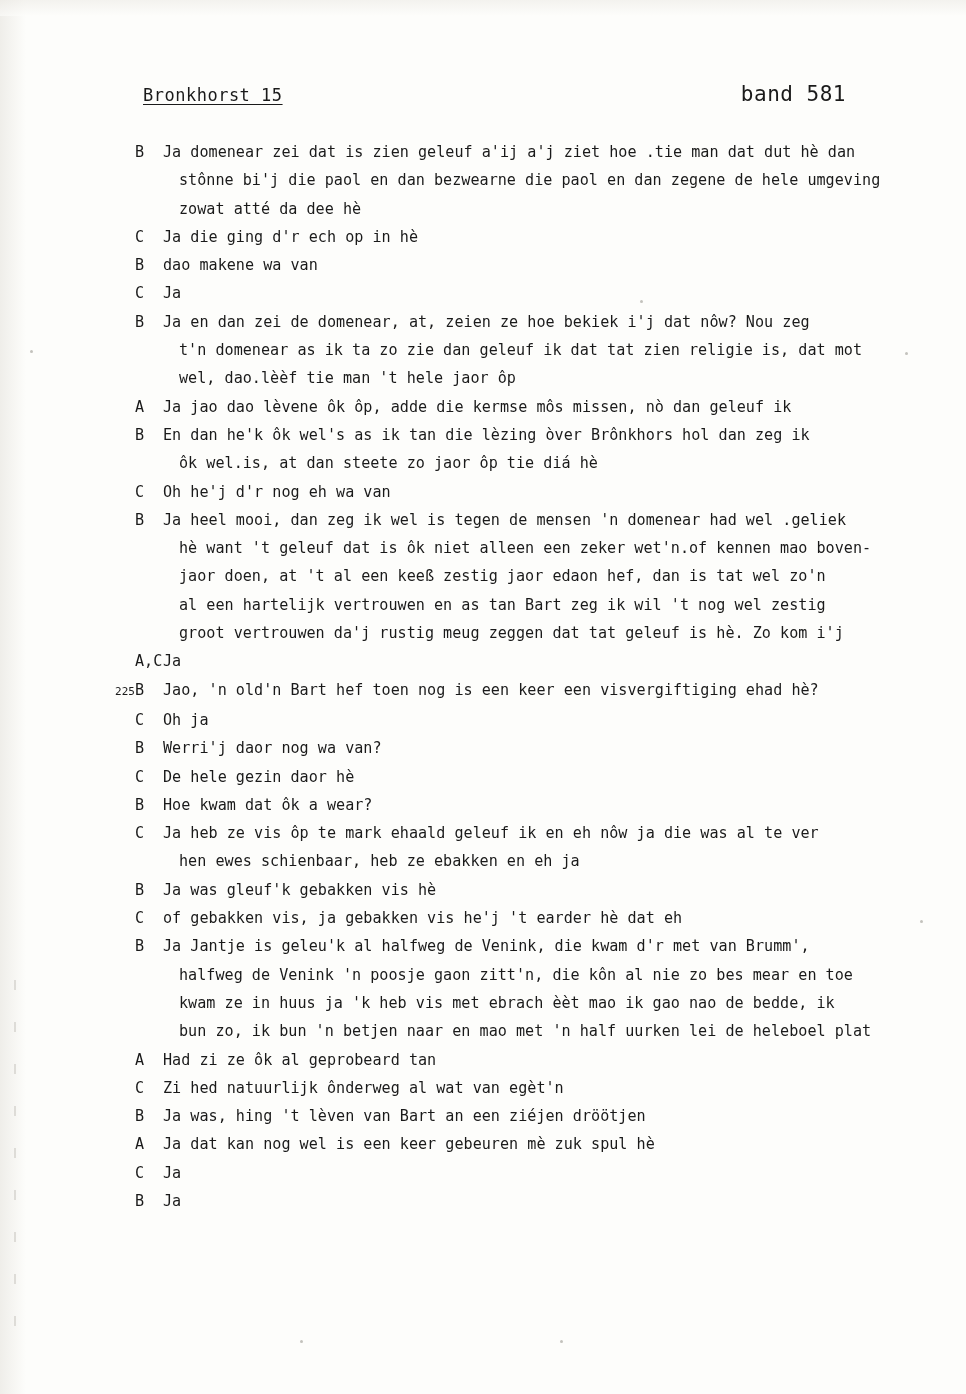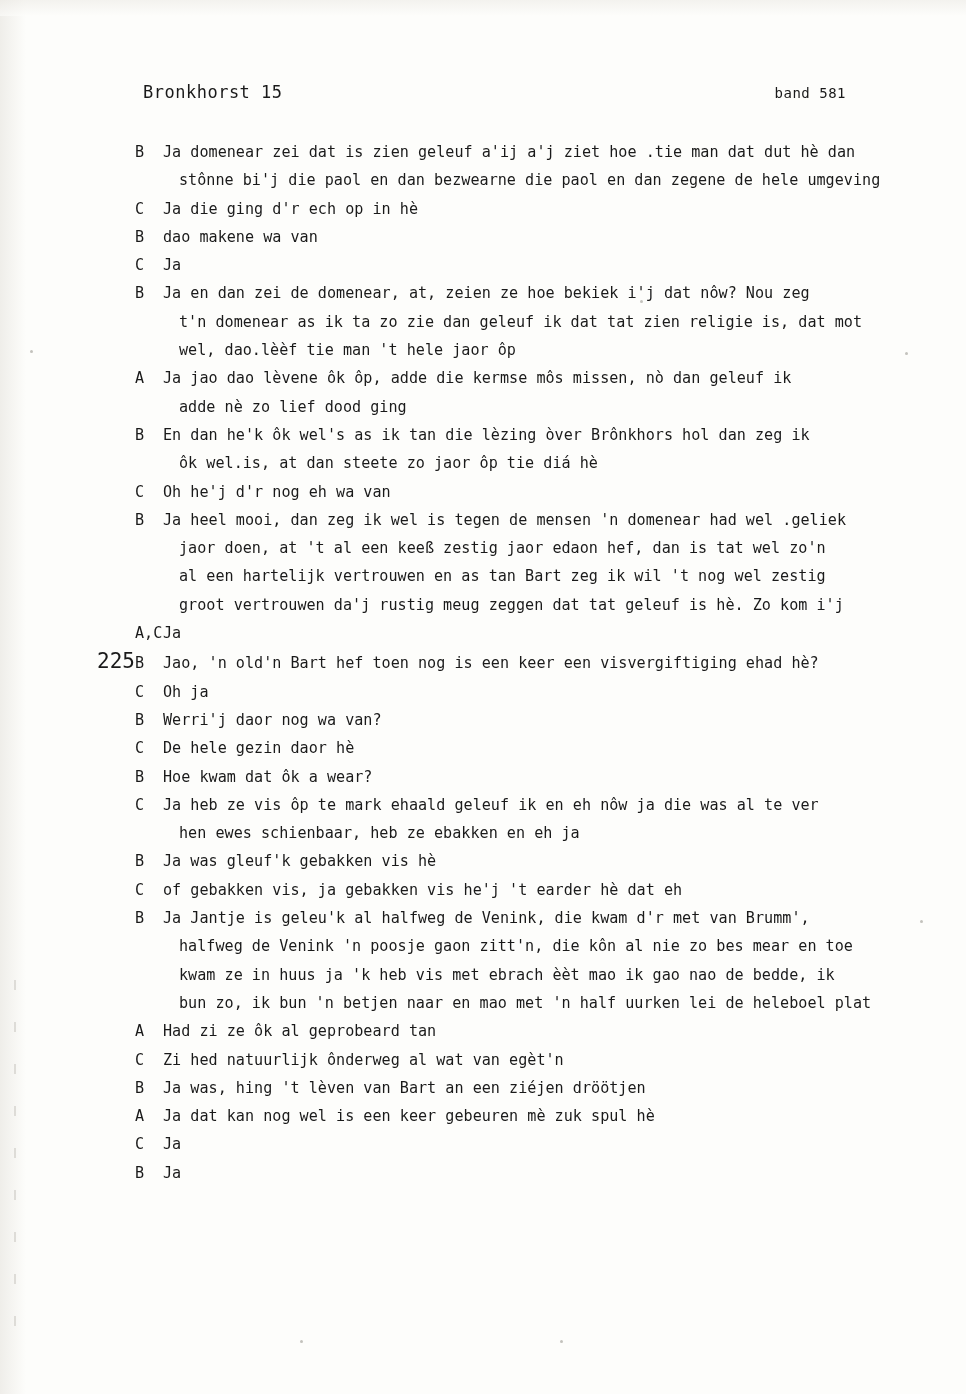--- a/index.html
+++ b/index.html
@@ -40,44 +40,45 @@
     top: 82px;
     left: 143px;
     right: 120px;
     display: flex;
     justify-content: space-between;
     align-items: baseline;
     font-size: 17px;
     letter-spacing: .5px;
   }
   .header .doc-title {
+    text-decoration: underline;
     text-underline-offset: 3px;
   }
   .header .band {
-    font-size: 14px;
+    font-size: 21px;
   }
   .content {
     position: absolute;
     top: 138px;
     left: 97px;
     right: 22px;
   }
   .line {
     display: flex;
     align-items: baseline;
     font-size: 15.1px;
     line-height: 28.3px;
     letter-spacing: 0.02px;
     white-space: pre;
   }
   .lineno {
     width: 38px;
     min-width: 38px;
-    text-align: center;
-    font-size: 21px;
+    text-align: right;
+    font-size: 11px;
   }
   .spk {
     width: 28px;
     min-width: 28px;
     text-align: left;
   }
   .txt {
     flex: 1;
     white-space: pre-wrap;
   }
@@ -112,32 +113,33 @@
   <div class="scan-edge-top"></div>
 
   <div class="header">
     <span class="doc-title">Bronkhorst 15</span>
     <span class="band">band 581</span>
   </div>
 
   <div class="content" id="transcript">
       <div class="line"><span class="lineno"></span><span class="spk">B</span><span class="txt">Ja domenear zei dat is zien geleuf a'ij a'j ziet hoe .tie man dat dut hè dan</span></div>
       <div class="line cont"><span class="lineno"></span><span class="spk"></span><span class="txt">stônne bi'j die paol en dan bezwearne die paol en dan zegene de hele umgeving</span></div>
+      <div class="line cont"><span class="lineno"></span><span class="spk"></span><span class="txt">zowat atté da dee hè</span></div>
       <div class="line"><span class="lineno"></span><span class="spk">C</span><span class="txt">Ja die ging d'r ech op in hè</span></div>
       <div class="line"><span class="lineno"></span><span class="spk">B</span><span class="txt">dao makene wa van</span></div>
       <div class="line"><span class="lineno"></span><span class="spk">C</span><span class="txt">Ja</span></div>
       <div class="line"><span class="lineno"></span><span class="spk">B</span><span class="txt">Ja en dan zei de domenear, at, zeien ze hoe bekiek i'j dat nôw? Nou zeg</span></div>
       <div class="line cont"><span class="lineno"></span><span class="spk"></span><span class="txt">t'n domenear as ik ta zo zie dan geleuf ik dat tat zien religie is, dat mot</span></div>
       <div class="line cont"><span class="lineno"></span><span class="spk"></span><span class="txt">wel, dao.lèèf tie man 't hele jaor ôp</span></div>
       <div class="line"><span class="lineno"></span><span class="spk">A</span><span class="txt">Ja jao dao lèvene ôk ôp, adde die kermse môs missen, nò dan geleuf ik</span></div>
-      <div class="line cont"><span class="lineno"></span><span class="spk"></span><span class="txt">adde nè zo lief dood ging</span></div>
       <div class="line"><span class="lineno"></span><span class="spk">B</span><span class="txt">En dan he'k ôk wel's as ik tan die lèzing òver Brônkhors hol dan zeg ik</span></div>
       <div class="line cont"><span class="lineno"></span><span class="spk"></span><span class="txt">ôk wel.is, at dan steete zo jaor ôp tie diá hè</span></div>
       <div class="line"><span class="lineno"></span><span class="spk">C</span><span class="txt">Oh he'j d'r nog eh wa van</span></div>
       <div class="line"><span class="lineno"></span><span class="spk">B</span><span class="txt">Ja heel mooi, dan zeg ik wel is tegen de mensen 'n domenear had wel .geliek</span></div>
+      <div class="line cont"><span class="lineno"></span><span class="spk"></span><span class="txt">hè want 't geleuf dat is ôk niet alleen een zeker wet'n.of kennen mao boven-</span></div>
       <div class="line cont"><span class="lineno"></span><span class="spk"></span><span class="txt">jaor doen, at 't al een keeß zestig jaor edaon hef, dan is tat wel zo'n</span></div>
       <div class="line cont"><span class="lineno"></span><span class="spk"></span><span class="txt">al een hartelijk vertrouwen en as tan Bart zeg ik wil 't nog wel zestig</span></div>
       <div class="line cont"><span class="lineno"></span><span class="spk"></span><span class="txt">groot vertrouwen da'j rustig meug zeggen dat tat geleuf is hè. Zo kom i'j</span></div>
       <div class="line"><span class="lineno"></span><span class="spk">A,C</span><span class="txt">Ja</span></div>
       <div class="line"><span class="lineno">225</span><span class="spk">B</span><span class="txt">Jao, 'n old'n Bart hef toen nog is een keer een visvergiftiging ehad hè?</span></div>
       <div class="line"><span class="lineno"></span><span class="spk">C</span><span class="txt">Oh ja</span></div>
       <div class="line"><span class="lineno"></span><span class="spk">B</span><span class="txt">Werri'j daor nog wa van?</span></div>
       <div class="line"><span class="lineno"></span><span class="spk">C</span><span class="txt">De hele gezin daor hè</span></div>
       <div class="line"><span class="lineno"></span><span class="spk">B</span><span class="txt">Hoe kwam dat ôk a wear?</span></div>
       <div class="line"><span class="lineno"></span><span class="spk">C</span><span class="txt">Ja heb ze vis ôp te mark ehaald geleuf ik en eh nôw ja die was al te ver</span></div>

